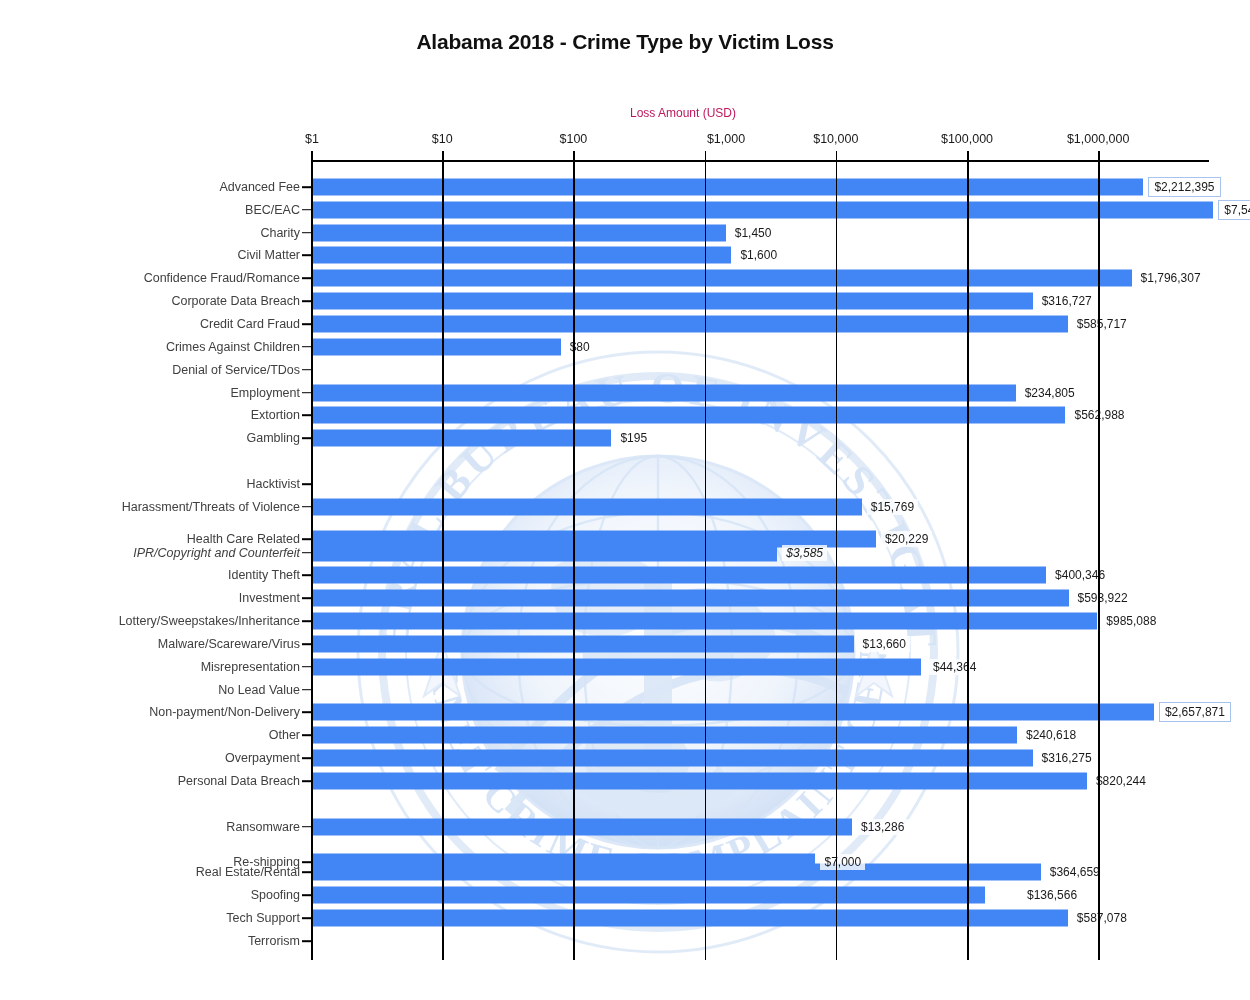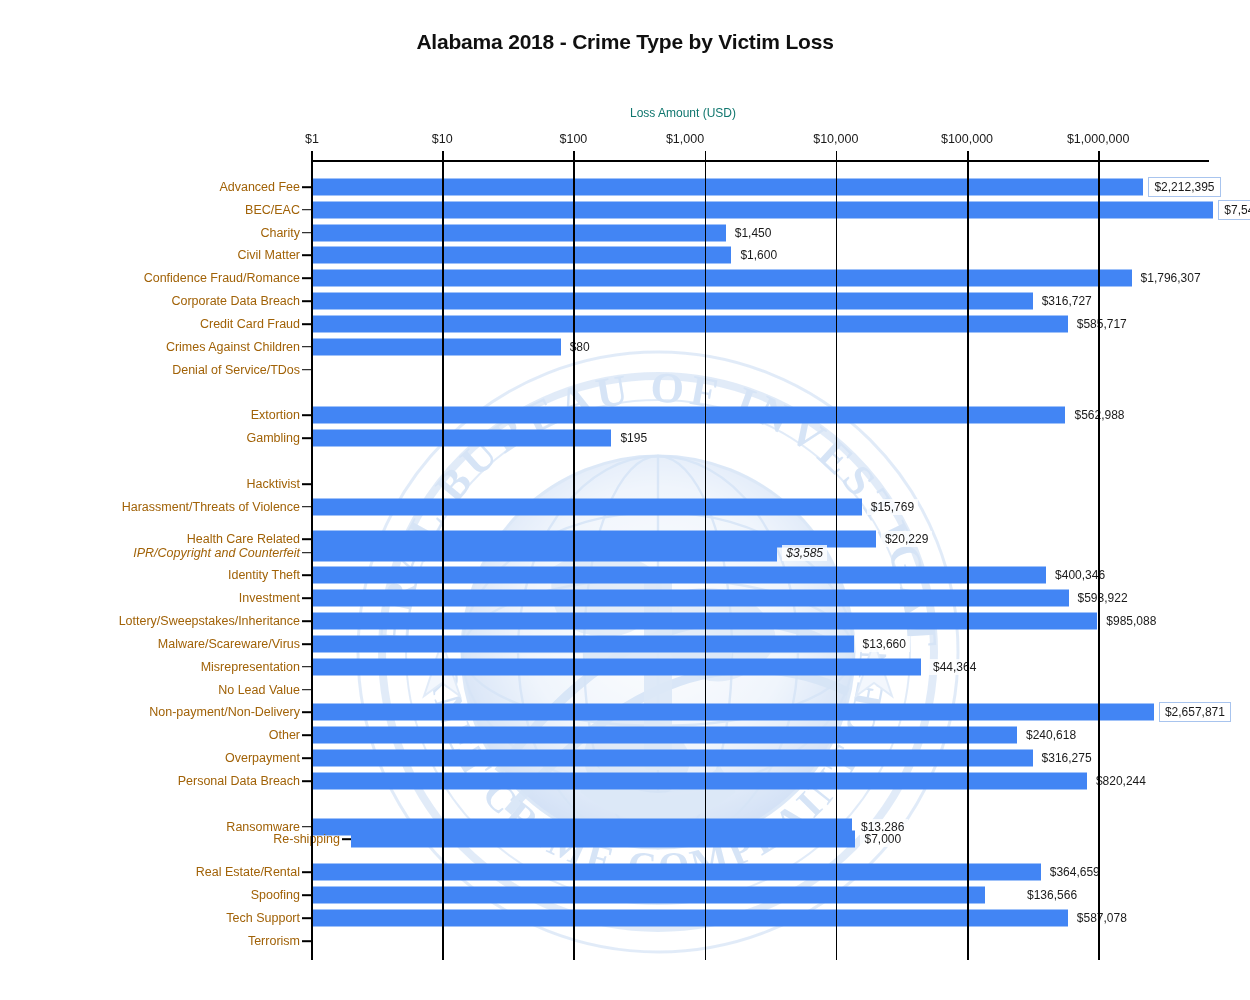--- a/index.html
+++ b/index.html
@@ -28,21 +28,21 @@
     letter-spacing: -0.2px;
   }
 
   
   .axis-title {
     position: absolute;
     top: 106px;
     left: 0; width: 1250px;
     text-align: center;
     font-size: 12px;
-    color: #0f766e;
+    color: #be185d;
   }
   .axis-title-inner { position: relative; left: 58px; }
 
   
   .watermark {
     position: absolute;
     left: 348px; top: 342px;
     width: 620px; height: 620px;
     opacity: 0.30;
     pointer-events: none;
@@ -101,21 +101,21 @@
     width: 898px;
     height: 22.85px;
   }
   .cat-label {
     position: absolute;
     right: 100%;
     top: 50%;
     transform: translateY(-50%);
     margin-right: 11px;
     font-size: 12.5px;
-    color: #a16207;
+    color: #404040;
     white-space: nowrap;
     text-align: left;
   }
   .cat-tick {
     position: absolute;
     right: 100%;
     top: 50%;
     transform: translateY(-50%);
     width: 9px; height: 1.6px;
     background: #000000;
@@ -209,21 +209,21 @@
         <div class="tick-mark" style="left: 0px;"></div>
         <div class="tick-label first" style="left: 0px;">$1</div>
         <div class="gridline" style="left: 131.2px;"></div>
         <div class="tick-mark" style="left: 131.2px;"></div>
         <div class="tick-label" style="left: 131.2px;">$10</div>
         <div class="gridline" style="left: 262.4px;"></div>
         <div class="tick-mark" style="left: 262.4px;"></div>
         <div class="tick-label" style="left: 262.4px;">$100</div>
         <div class="gridline" style="left: 393.6px;"></div>
         <div class="tick-mark" style="left: 393.6px;"></div>
-        <div class="tick-label" style="left: 374px;">$1,000</div>
+        <div class="tick-label" style="left: 415px;">$1,000</div>
         <div class="gridline" style="left: 524.8px;"></div>
         <div class="tick-mark" style="left: 524.8px;"></div>
         <div class="tick-label" style="left: 524.8px;">$10,000</div>
         <div class="gridline" style="left: 656px;"></div>
         <div class="tick-mark" style="left: 656px;"></div>
         <div class="tick-label" style="left: 656px;">$100,000</div>
         <div class="gridline" style="left: 787.2px;"></div>
         <div class="tick-mark" style="left: 787.2px;"></div>
         <div class="tick-label" style="left: 787.2px;">$1,000,000</div>
       </div>
@@ -273,20 +273,26 @@
         <div class="row" style="top: 175.45px;">
           <div class="cat-tick"></div>
           <div class="cat-label">Crimes Against Children</div>
           <div class="bar" style="width: 249.685px; background: rgb(66, 133, 244);"></div>
           <div class="bar-value" style="left: 254.685px;">$80</div>
         </div>
         <div class="row" style="top: 198.3px;">
           <div class="cat-tick"></div>
           <div class="cat-label">Denial of Service/TDos</div>
         </div>
+        <div class="row" style="top: 221.15px;">
+          <div class="cat-tick"></div>
+          <div class="cat-label">Employment</div>
+          <div class="bar" style="width: 704.637px; background: rgb(66, 133, 244);"></div>
+          <div class="bar-value" style="left: 709.637px;">$234,805</div>
+        </div>
         <div class="row" style="top: 244px;">
           <div class="cat-tick"></div>
           <div class="cat-label">Extortion</div>
           <div class="bar" style="width: 754.465px; background: rgb(66, 133, 244);"></div>
           <div class="bar-value" style="left: 759.465px;">$562,988</div>
         </div>
         <div class="row" style="top: 266.85px;">
           <div class="cat-tick"></div>
           <div class="cat-label">Gambling</div>
           <div class="bar" style="width: 300.453px; background: rgb(66, 133, 244);"></div>
@@ -371,21 +377,21 @@
           <div class="cat-label">Personal Data Breach</div>
           <div class="bar" style="width: 775.909px; background: rgb(66, 133, 244);"></div>
           <div class="bar-value" style="left: 780.909px;">$820,244</div>
         </div>
         <div class="row" style="top: 655.3px;">
           <div class="cat-tick"></div>
           <div class="cat-label">Ransomware</div>
           <div class="bar" style="width: 540.989px; background: rgb(66, 133, 244);"></div>
           <div class="bar-value" style="left: 545.989px;">$13,286</div>
         </div>
-        <div class="row" style="top: 668px; margin-left: 40px;">
+        <div class="row" style="top: 691px;">
           <div class="cat-tick"></div>
           <div class="cat-label">Re-shipping</div>
           <div class="bar" style="width: 504.477px; background: rgb(66, 133, 244);"></div>
           <div class="bar-value" style="left: 509.477px;">$7,000</div>
         </div>
         <div class="row" style="top: 701px;">
           <div class="cat-tick"></div>
           <div class="cat-label">Real Estate/Rental</div>
           <div class="bar" style="width: 729.72px; background: rgb(66, 133, 244);"></div>
           <div class="bar-value" style="left: 734.72px;">$364,659</div>

